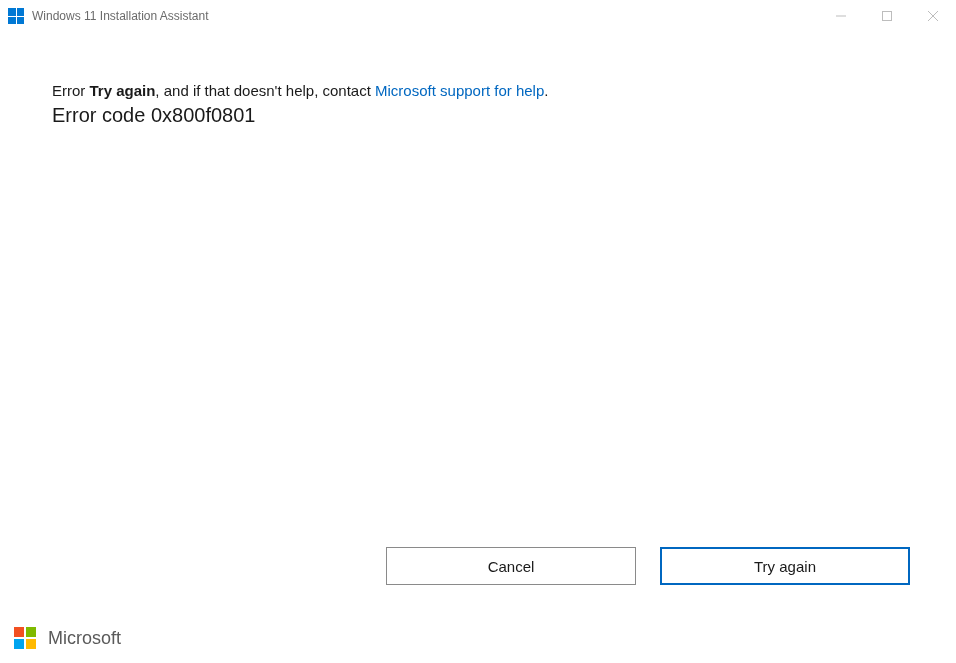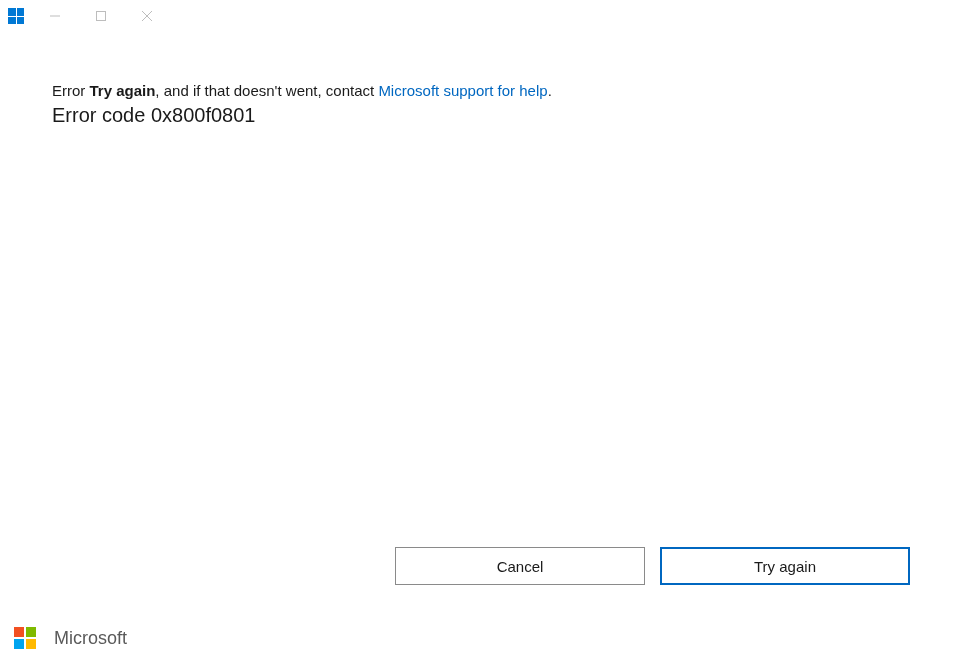--- a/index.html
+++ b/index.html
@@ -82,42 +82,42 @@
     .error-code {
       font-size: 20px;
       color: #1a1a1a;
       margin-top: 2px;
     }
     .button-row {
       position: absolute;
       bottom: 78px;
       right: 46px;
       display: flex;
-      gap: 15px;
+      gap: 24px;
     }
     .btn {
       width: 250px;
       height: 38px;
       font-size: 15px;
       font-family: inherit;
       background: #ffffff;
       border: 1px solid #8a8a8a;
       color: #1a1a1a;
       cursor: pointer;
     }
     .btn.primary {
       border: 2px solid #0067c0;
     }
     .footer-logo {
       position: absolute;
       left: 14px;
       bottom: 14px;
       display: flex;
       align-items: center;
-      gap: 18px;
+      gap: 12px;
       color: #5a5a5a;
       font-size: 18px;
     }
     .ms-logo {
       width: 22px;
       height: 22px;
       display: grid;
       grid-template-columns: 1fr 1fr;
       grid-template-rows: 1fr 1fr;
       gap: 2px;
@@ -130,20 +130,21 @@
 </head>
 <body>
 
 <div class="titlebar">
   <div class="app-icon">
     <div></div>
       <div></div>
       <div></div>
       <div></div>
   </div>
+  <div class="title">Windows 11 Installation Assistant</div>
   <div class="window-controls">
     <div class="ctl">
       <svg viewBox="0 0 10 10">
           <line x1="0" y1="5" x2="10" y2="5"></line>
         </svg>
     </div>
     <div class="ctl">
       <svg viewBox="0 0 10 10">
           <rect x="0.5" y="0.5" width="9" height="9"></rect>
         </svg>
@@ -152,21 +153,21 @@
       <svg viewBox="0 0 10 10">
           <line x1="0" y1="0" x2="10" y2="10"></line>
           <line x1="10" y1="0" x2="0" y2="10"></line>
         </svg>
     </div>
   </div>
 </div>
 
 <div class="content">
   <p class="body-text">
-    <span>Error </span><strong>Try again</strong><span>, and if that doesn't went, contact </span><a href="#">Microsoft support for help</a><span>.</span>
+    <span>Error </span><strong>Try again</strong><span>, and if that doesn't help, contact </span><a href="#">Microsoft support for help</a><span>.</span>
   </p>
   <p class="error-code">Error code 0x800f0801</p>
 </div>
 
 <div class="button-row">
   <button class="btn">Cancel</button>
   <button class="btn primary">Try again</button>
 </div>
 
 <div class="footer-logo">

